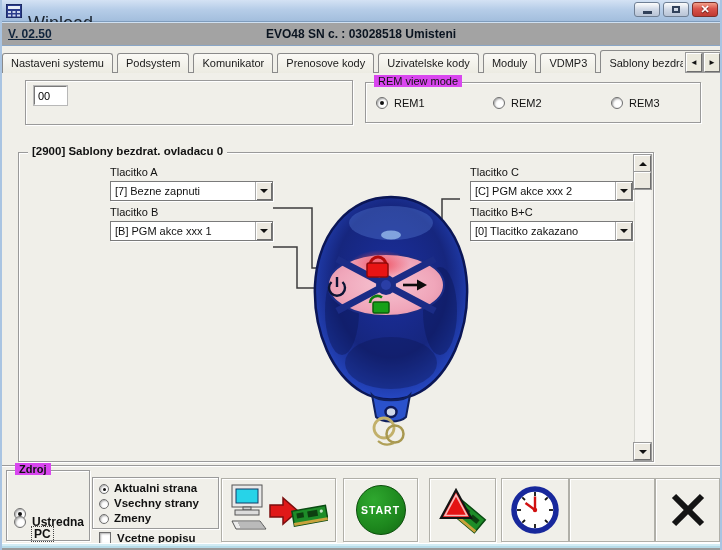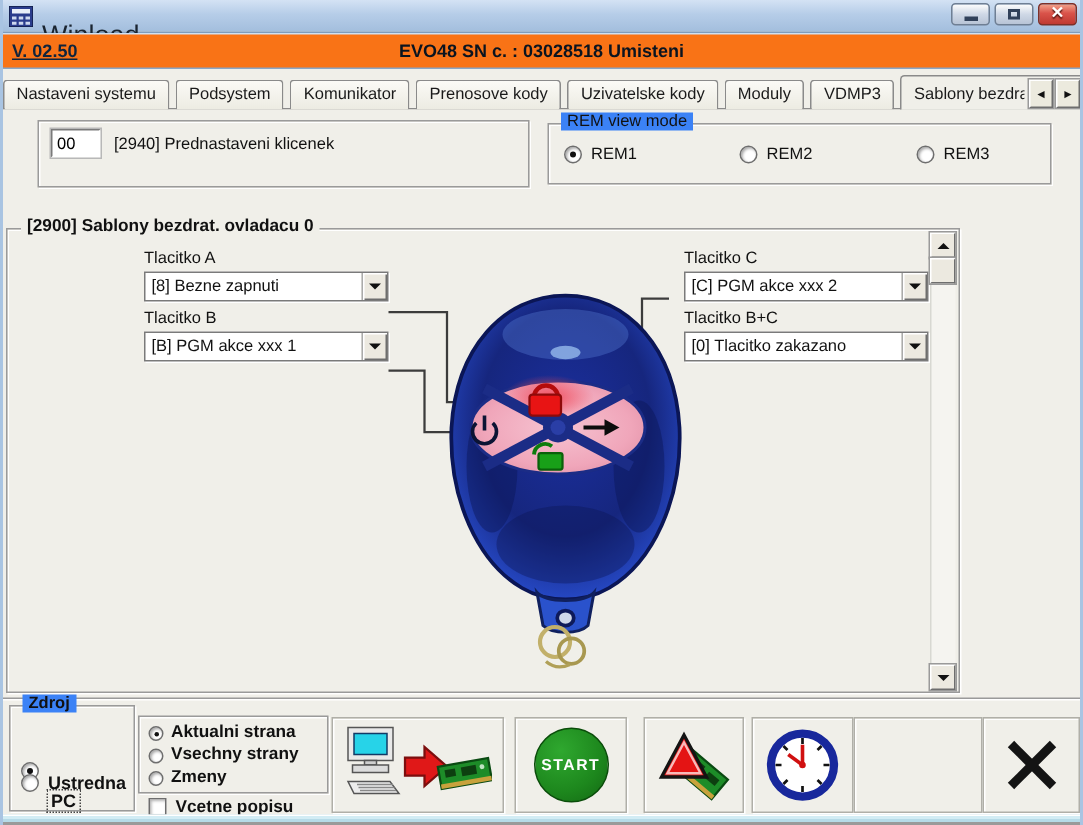--- a/index.html
+++ b/index.html
@@ -17,57 +17,57 @@
   .titlebar-text { font-size:18px; color:#1a2430; margin-left:6px;margin-top:25px; }
   .win-btns { position:absolute; right:4px; top:2px; display:flex; gap:3px; }
   .win-btn { width:26px; height:15px; border:1px solid #6f7f94; border-radius:3px;
     background:linear-gradient(#fdfdfd,#cfd8e6 50%,#b8c4d6); display:flex; align-items:center; justify-content:center; }
   .win-btn.close { background:linear-gradient(#f2a08a,#d9534a 45%,#c03a32); border-color:#7e3029; color:#fff; }
   .glyph-min { width:9px; height:3px; background:#31415a; margin-top:5px; }
   .glyph-restore { width:8px; height:7px; border:2px solid #31415a; background:transparent; }
   .glyph-close { color:#fff; font-weight:bold; font-size:11px; line-height:1; text-shadow:0 1px 1px #5a1511; }
 
   
-  .infobar { position:absolute; left:-2px; top:22px; width:722px; height:24px; background:#f97316;
+  .infobar { position:absolute; left:-2px; top:22px; width:722px; height:24px; background:#a3a3a3;
     border-top:1px solid #cfe0f2; border-bottom:1px solid #8aa6c6; }
   .version { position:absolute; left:8px; top:4px; font-size:12px; font-weight:bold; color:#10243c;
     text-decoration:underline; }
   .panel-info { position:absolute; left:0; right:0; top:4px; text-align:center; font-size:12px; font-weight:bold; color:#0a1420; }
 
   
   .tabrow { position:absolute; left:0; top:48px; width:718px; height:25px; white-space:nowrap; overflow:hidden; }
   .tabrow::after { content:""; position:absolute; left:0; right:0; bottom:0; border-bottom:1px solid #8a8a8a; }
   .tab { position:relative; display:inline-block; height:20px; margin-top:5px; padding:3px 8px 0 8px;
     background:linear-gradient(#fbfaf6,#ecebe2); border:1px solid #8a8a8a; border-bottom:none;
     border-radius:3px 3px 0 0; margin-right:1px; color:#1a1a1a; z-index:1; }
   .tab.active { height:25px; margin-top:0; padding-top:6px; background:#f0efe9; z-index:3; }
   .tab-arrows { position:absolute; right:0; top:5px; z-index:4; display:flex; background:#f0efe9; padding-left:1px; }
   .tab-arrow { width:16px; height:19px; background:#eceade; border:1px solid; border-color:#fff #6e6e6e #6e6e6e #fff;
     outline:1px solid #9a9a9a; margin-left:2px; display:flex; align-items:center; justify-content:center; font-size:8px; color:#111; }
 
   
   .gbox { position:absolute; border:1px solid #9a9a9a; box-shadow:1px 1px 0 #ffffff, inset 1px 1px 0 #ffffff; }
-  .legend { position:absolute; top:-8px; left:8px; background:#3b82f6; padding:0 4px; }
+  .legend { position:absolute; top:-8px; left:8px; background:#d946ef; padding:0 4px; }
 
   
   .preset-box { left:23px; top:80px; width:328px; height:45px; }
   .preset-input { position:absolute; left:8px; top:5px; width:33px; height:19px; background:#fff;
     border:1px solid; border-color:#7a7a7a #fff #fff #7a7a7a; outline:1px solid #b8b8b8;
     font-family:"Liberation Sans",sans-serif; font-size:11px; padding:0 3px; }
   .preset-label { position:absolute; left:50px; top:9px; }
 
   
   .rem-box { left:363px; top:82px; width:336px; height:41px; }
   .radio { display:inline-block; width:12px; height:12px; border-radius:50%; background:#fff;
     border:1px solid #6e6e6e; box-shadow:inset 1px 1px 2px rgba(0,0,0,.35); vertical-align:middle; position:relative; }
   .radio.checked::after { content:""; position:absolute; left:3px; top:3px; width:4px; height:4px; border-radius:50%; background:#111; }
   .radio-item { position:absolute; display:flex; align-items:center; gap:6px; }
 
   
-  .main-box { left:2px; top:152px; width:636px; height:310px; }
+  .main-box { left:16px; top:152px; width:636px; height:310px; }
   .main-heading { position:absolute; left:9px; top:-8px; background:#f0efe9; padding:0 4px; font-weight:bold; font-size:11.5px; }
 
   .ctl-label { position:absolute; font-size:11px; }
   .combo { position:absolute; width:163px; height:20px; background:#fff; border:1px solid #7a7a7a;
     box-shadow:1px 1px 0 #fff; display:flex; }
   .combo-text { flex:1; padding:3px 0 0 4px; overflow:hidden; white-space:nowrap; }
   .combo-btn { width:17px; height:100%; background:#ece9e0; border-left:1px solid #aaa;
     box-shadow:inset 1px 1px 0 #fff, inset -1px -1px 0 #6e6e6e; display:flex; align-items:center; justify-content:center; }
   .tri-down { width:0; height:0; border-left:4px solid transparent; border-right:4px solid transparent; border-top:4px solid #111; }
 
@@ -161,21 +161,20 @@
           <span>◄</span>
         </div>
       <div class="tab-arrow">
           <span>►</span>
         </div>
     </div>
   </div>
 
   <div class="gbox preset-box">
     <input class="preset-input" value="00" style="">
-    <span class="preset-label">[2940] Prednastaveni klicenek</span>
   </div>
 
   <div class="gbox rem-box">
     <span class="legend">REM view mode</span>
     <div class="radio-item" style="left:10px; top:14px;">
       <span class="radio checked"></span>
       <span>REM1</span>
     </div>
     <div class="radio-item" style="left:127px; top:14px;">
       <span class="radio"></span>
@@ -252,21 +251,21 @@
       <path d="M72,204 C78,211 104,211 110,204 L106,226 C100,232 82,232 76,226 Z" fill="#2a52cc" stroke="#10205e" stroke-width="2"></path>
       <ellipse cx="91" cy="221" rx="5.5" ry="5" fill="#cfd8ea" stroke="#0e1a5a" stroke-width="2.5"></ellipse>
 
       <circle cx="84" cy="237" r="10" fill="none" stroke="#c2b06a" stroke-width="2.8"></circle>
       <circle cx="95" cy="243" r="8.5" fill="none" stroke="#a89850" stroke-width="2.5"></circle>
       <path d="M78,250 q7,6 16,2" fill="none" stroke="#b0a058" stroke-width="2.2"></path>
     </svg>
 
     <span class="ctl-label" style="left:91px; top:13px;">Tlacitko A</span>
     <div class="combo" style="left:91px; top:28px;">
-      <span class="combo-text">[8] Bezne zapnuti</span>
+      <span class="combo-text">[7] Bezne zapnuti</span>
       <span class="combo-btn">
           <span class="tri-down"></span>
         </span>
     </div>
 
     <span class="ctl-label" style="left:91px; top:53px;">Tlacitko B</span>
     <div class="combo" style="left:91px; top:68px;">
       <span class="combo-text">[B] PGM akce xxx 1</span>
       <span class="combo-btn">
           <span class="tri-down"></span>

